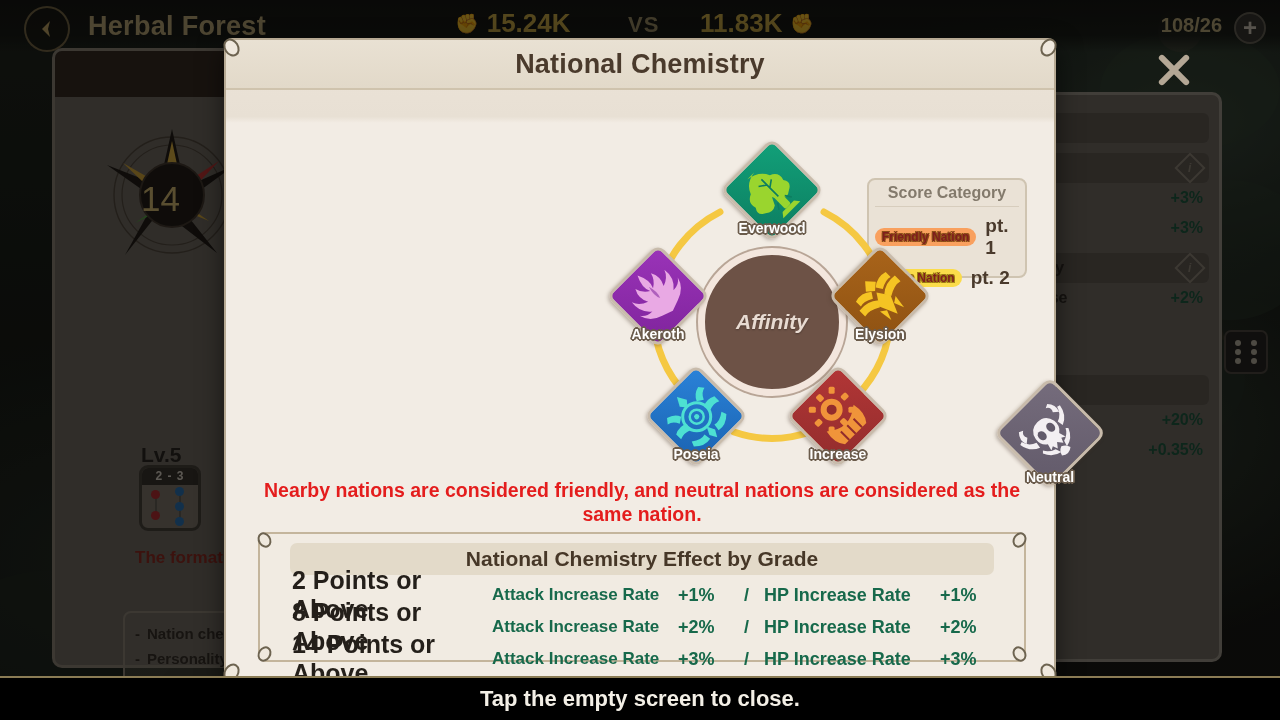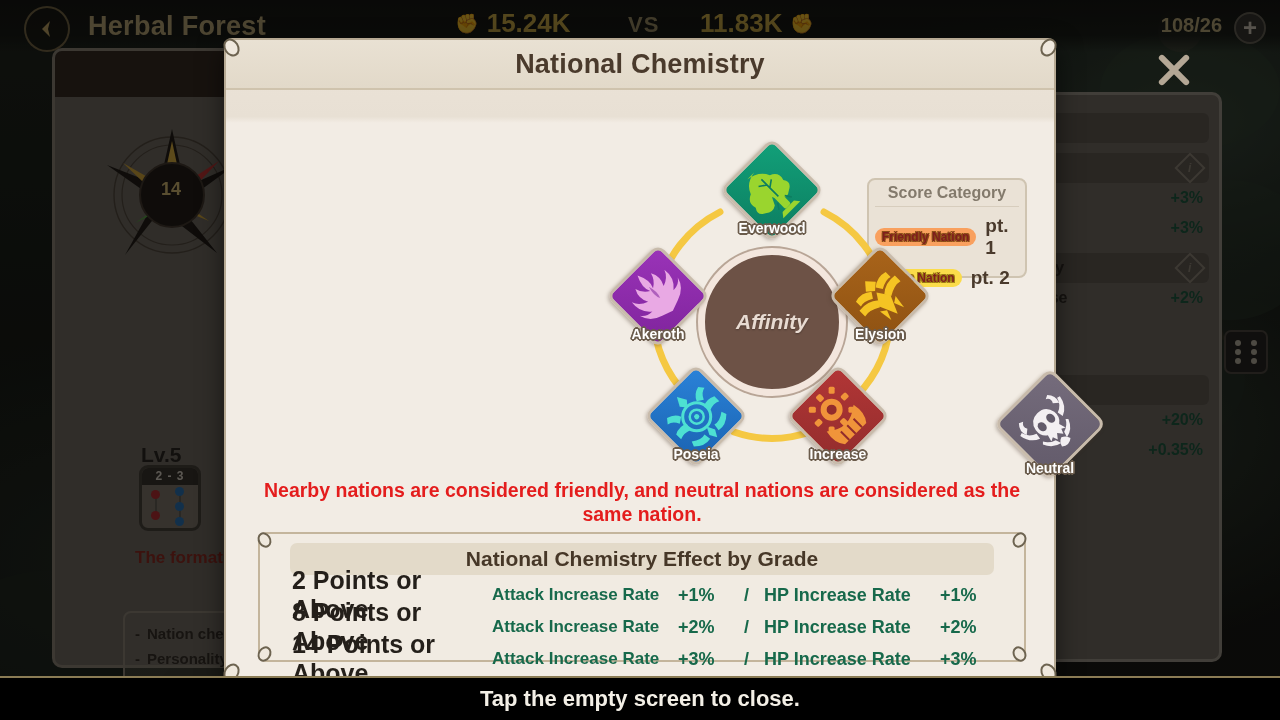--- a/index.html
+++ b/index.html
@@ -85,22 +85,22 @@
   #left-panel-head {
     position: absolute; left: 0; top: 0; width: 100%; height: 46px;
     background: #2a201a;
     border-radius: 7px 7px 0 0;
   }
   #compass {
     position: absolute; left: 22px; top: 74px; width: 190px; height: 150px;
   }
   #compass-num {
     position: absolute; left: 86px; top: 128px;
-    width: 60px; text-align: center;
-    font-size: 18px; font-weight: bold; color: #d8bd72;
+    width: 60px; 
+    font-size: 35px; font-weight: normal; color: #d8bd72;
   }
   #lv-label {
     position: absolute; left: 86px; top: 392px;
     font-size: 21px; font-weight: bold; color: #1d1b18;
   }
   #formation-card {
     position: absolute; left: 84px; top: 414px; width: 62px; height: 66px;
     background: #7b746a; border: 3px solid #3e3a34; border-radius: 9px;
     overflow: hidden;
   }
@@ -261,21 +261,21 @@
     position: absolute; left: 50%; top: 50%;
     transform: translate(-50%,-50%) rotate(-45deg);
     width: 70px; height: 70px;
   }
   .nation-name {
     position: absolute; left: 50%; bottom: 2px; transform: translateX(-50%);
     font-size: 14px; font-weight: bold; color: #ffffff; white-space: nowrap;
     text-shadow: -1.4px -1.4px 0 #6b5c4c, 1.4px -1.4px 0 #6b5c4c, -1.4px 1.4px 0 #6b5c4c, 1.4px 1.4px 0 #6b5c4c,
                  0 1.8px 0 #6b5c4c, 0 -1.8px 0 #6b5c4c, 1.8px 0 0 #6b5c4c, -1.8px 0 0 #6b5c4c;
   }
-  #nation-neutral { position: absolute; left: 772px; top: 284px; width: 104px; height: 104px; }
+  #nation-neutral { position: absolute; left: 772px; top: 293px; width: 104px; height: 104px; }
   #nation-neutral .nation-dia { left: 12px; top: 10px; width: 80px; height: 80px; }
 
   
   #desc {
     position: absolute; left: 36px; top: 388px; width: 760px;
     text-align: center; font-size: 19.5px; font-weight: bold;
     color: #e41d1d; line-height: 24px;
   }
 
   

